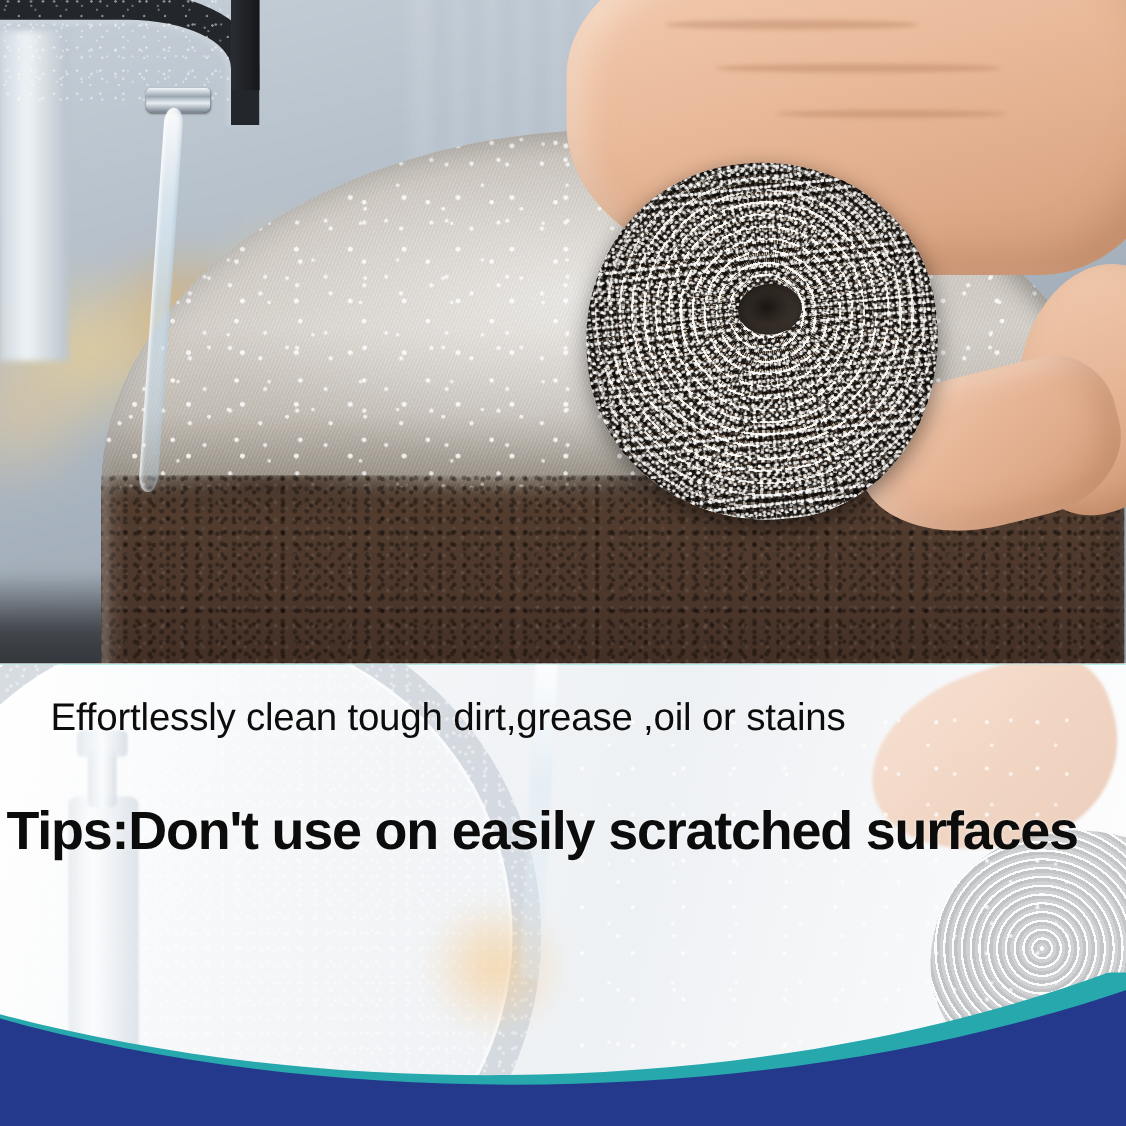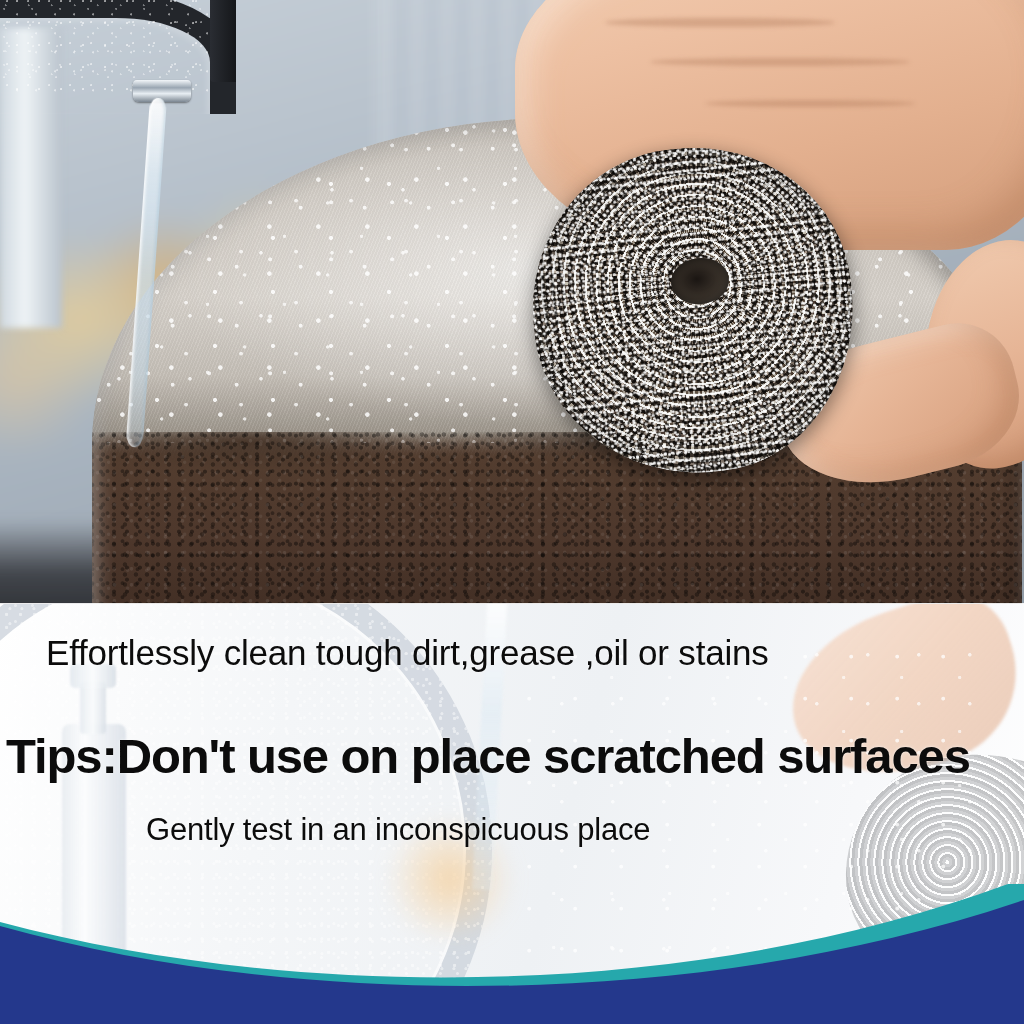--- a/index.html
+++ b/index.html
@@ -428,19 +428,18 @@
     <div class="bp-scrub"></div>
     <div class="bp-droplets"></div>
 
     <svg class="wave-svg" viewBox="0 0 1024 140" preserveAspectRatio="none">
       <path d="M0,38 C300,118 700,118 1024,-6 L1024,140 L0,140 Z" fill="#26a8ac"></path>
       <path d="M0,42 C300,126 700,126 1024,16 L1024,140 L0,140 Z" fill="#24388c"></path>
     </svg>
 
     <div class="cap-line" id="line-benefit">Effortlessly clean tough dirt,grease ,oil or stains</div>
 
-    <div class="cap-line" id="line-tips">Tips:Don't use on place scratched surfaces</div>
-
-    <div class="cap-line" id="line-test1">Gently test in an inconspicuous place</div>
+    <div class="cap-line" id="line-tips">Tips:Don't use on easily scratched surfaces</div>
+
 
   </div>
 
 </div>
 
 </body></html>

